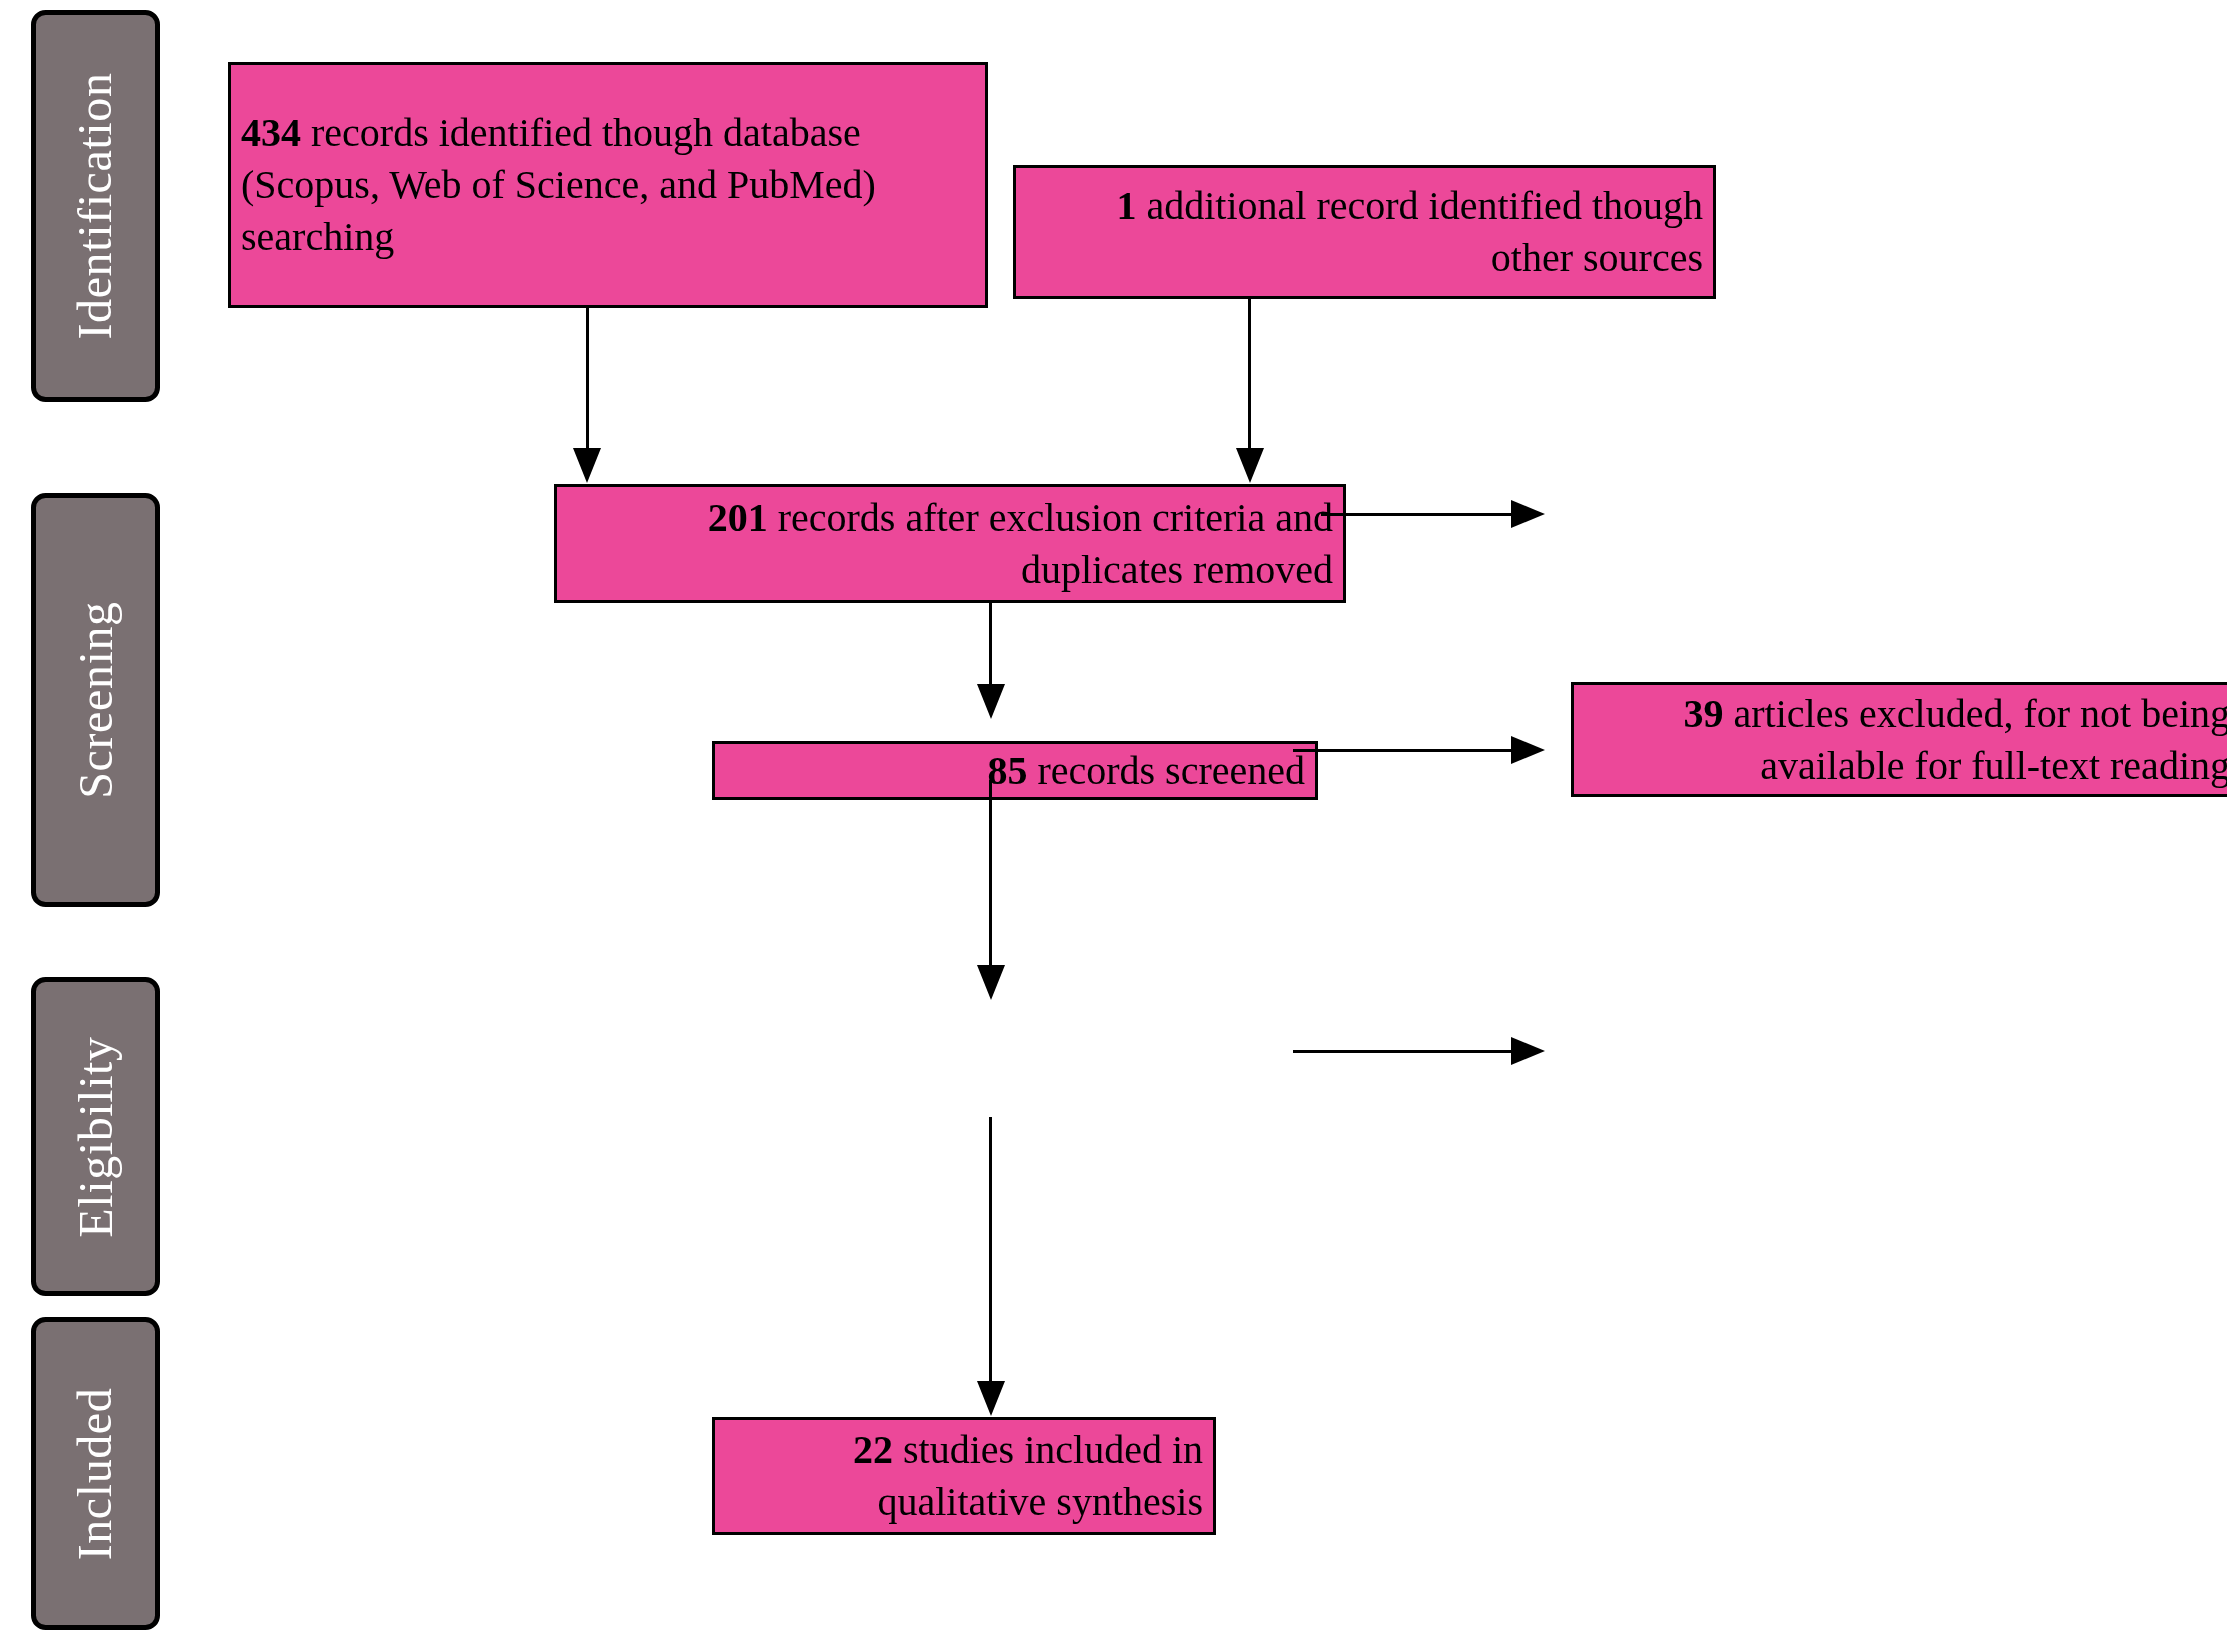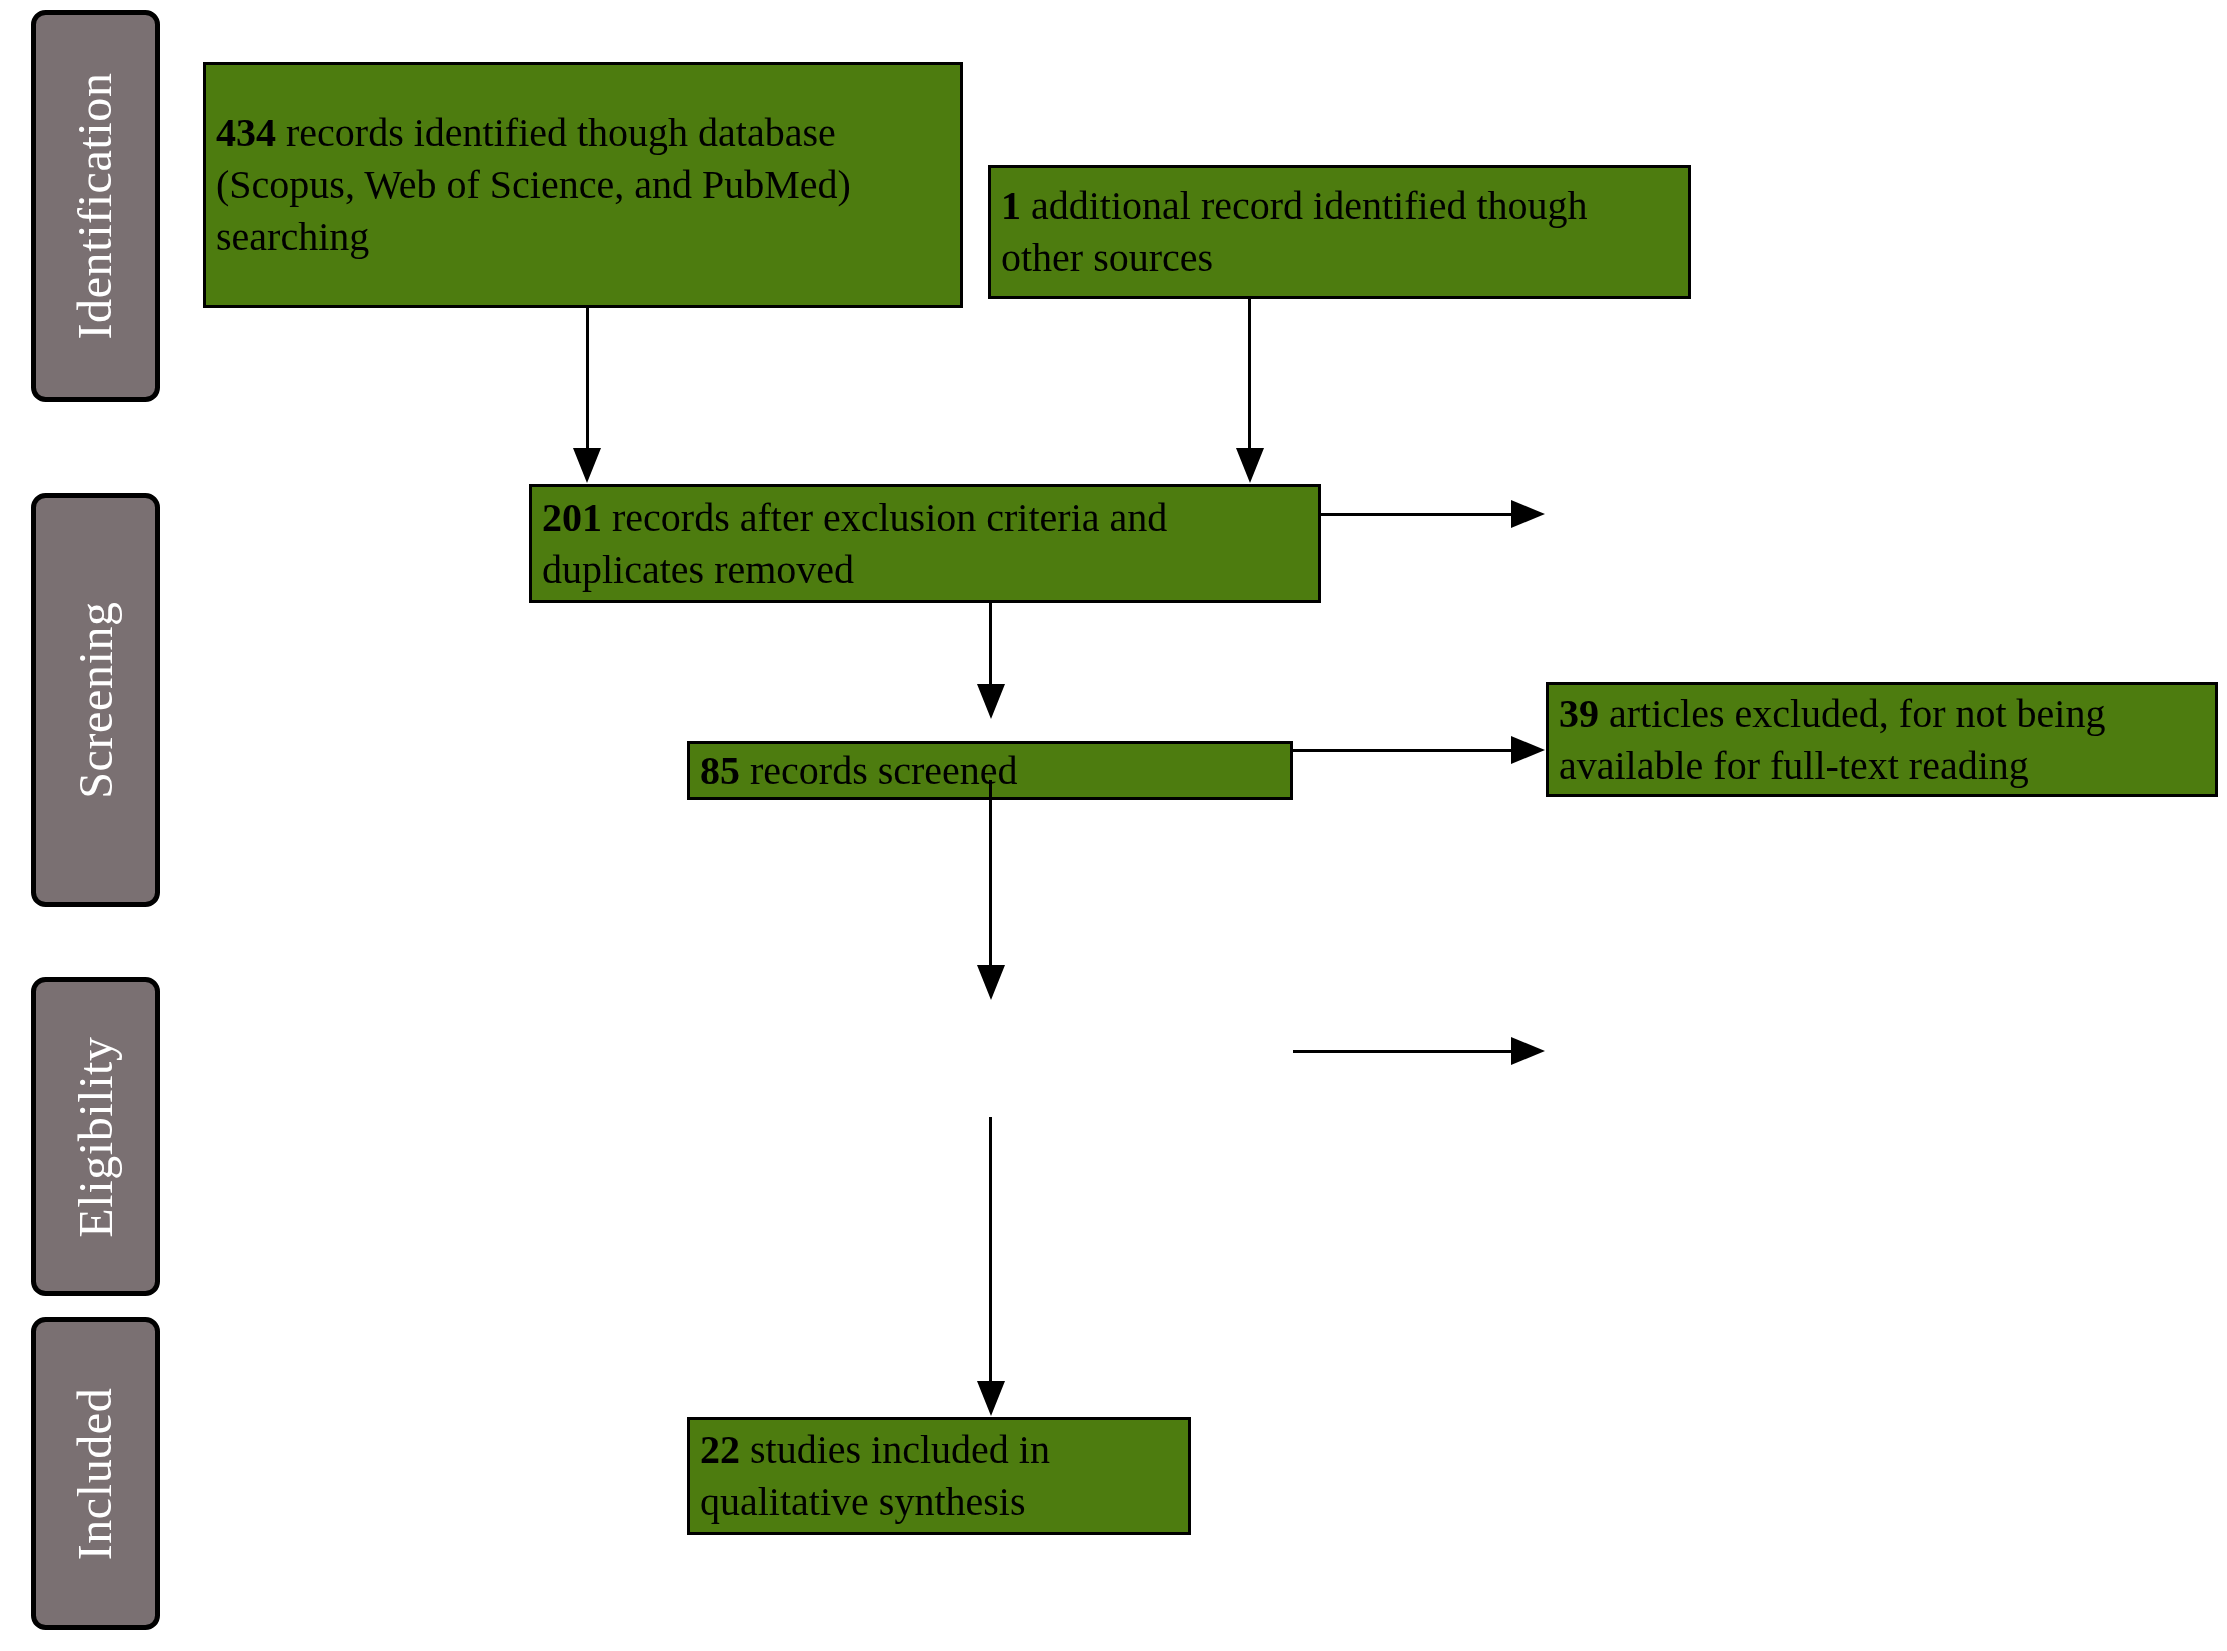--- a/index.html
+++ b/index.html
@@ -38,39 +38,40 @@
     white-space: nowrap;
     transform: rotate(-90deg);
     transform-origin: center center;
     font-family: "Liberation Serif", "DejaVu Serif", serif;
   }
 
   
   .flow-box {
     position: absolute;
     box-sizing: border-box;
-    background: #4d7c0f;
+    background: #ec4899;
     border: 3.9px solid #000000;
     display: flex;
     align-items: center;
     justify-content: center;
     padding: 3.4px 10px;
+    margin-left: 25px;
   }
   .flow-box .box-text {
     font-size: 40px;
     line-height: 1.30;
     color: #000000;
     font-family: "Liberation Serif", "DejaVu Serif", serif;
     width: 100%;
   }
   .box-text .count {
     font-weight: bold;
   }
   .align-left  .box-text { text-align: left; }
-  .align-center .box-text { text-align: left; }
+  .align-center .box-text { text-align: right; }
 
   
   .conn {
     position: absolute;
   }
   .v-line {
     background: #000000;
     width: 3.4px;
   }
   .h-line {

